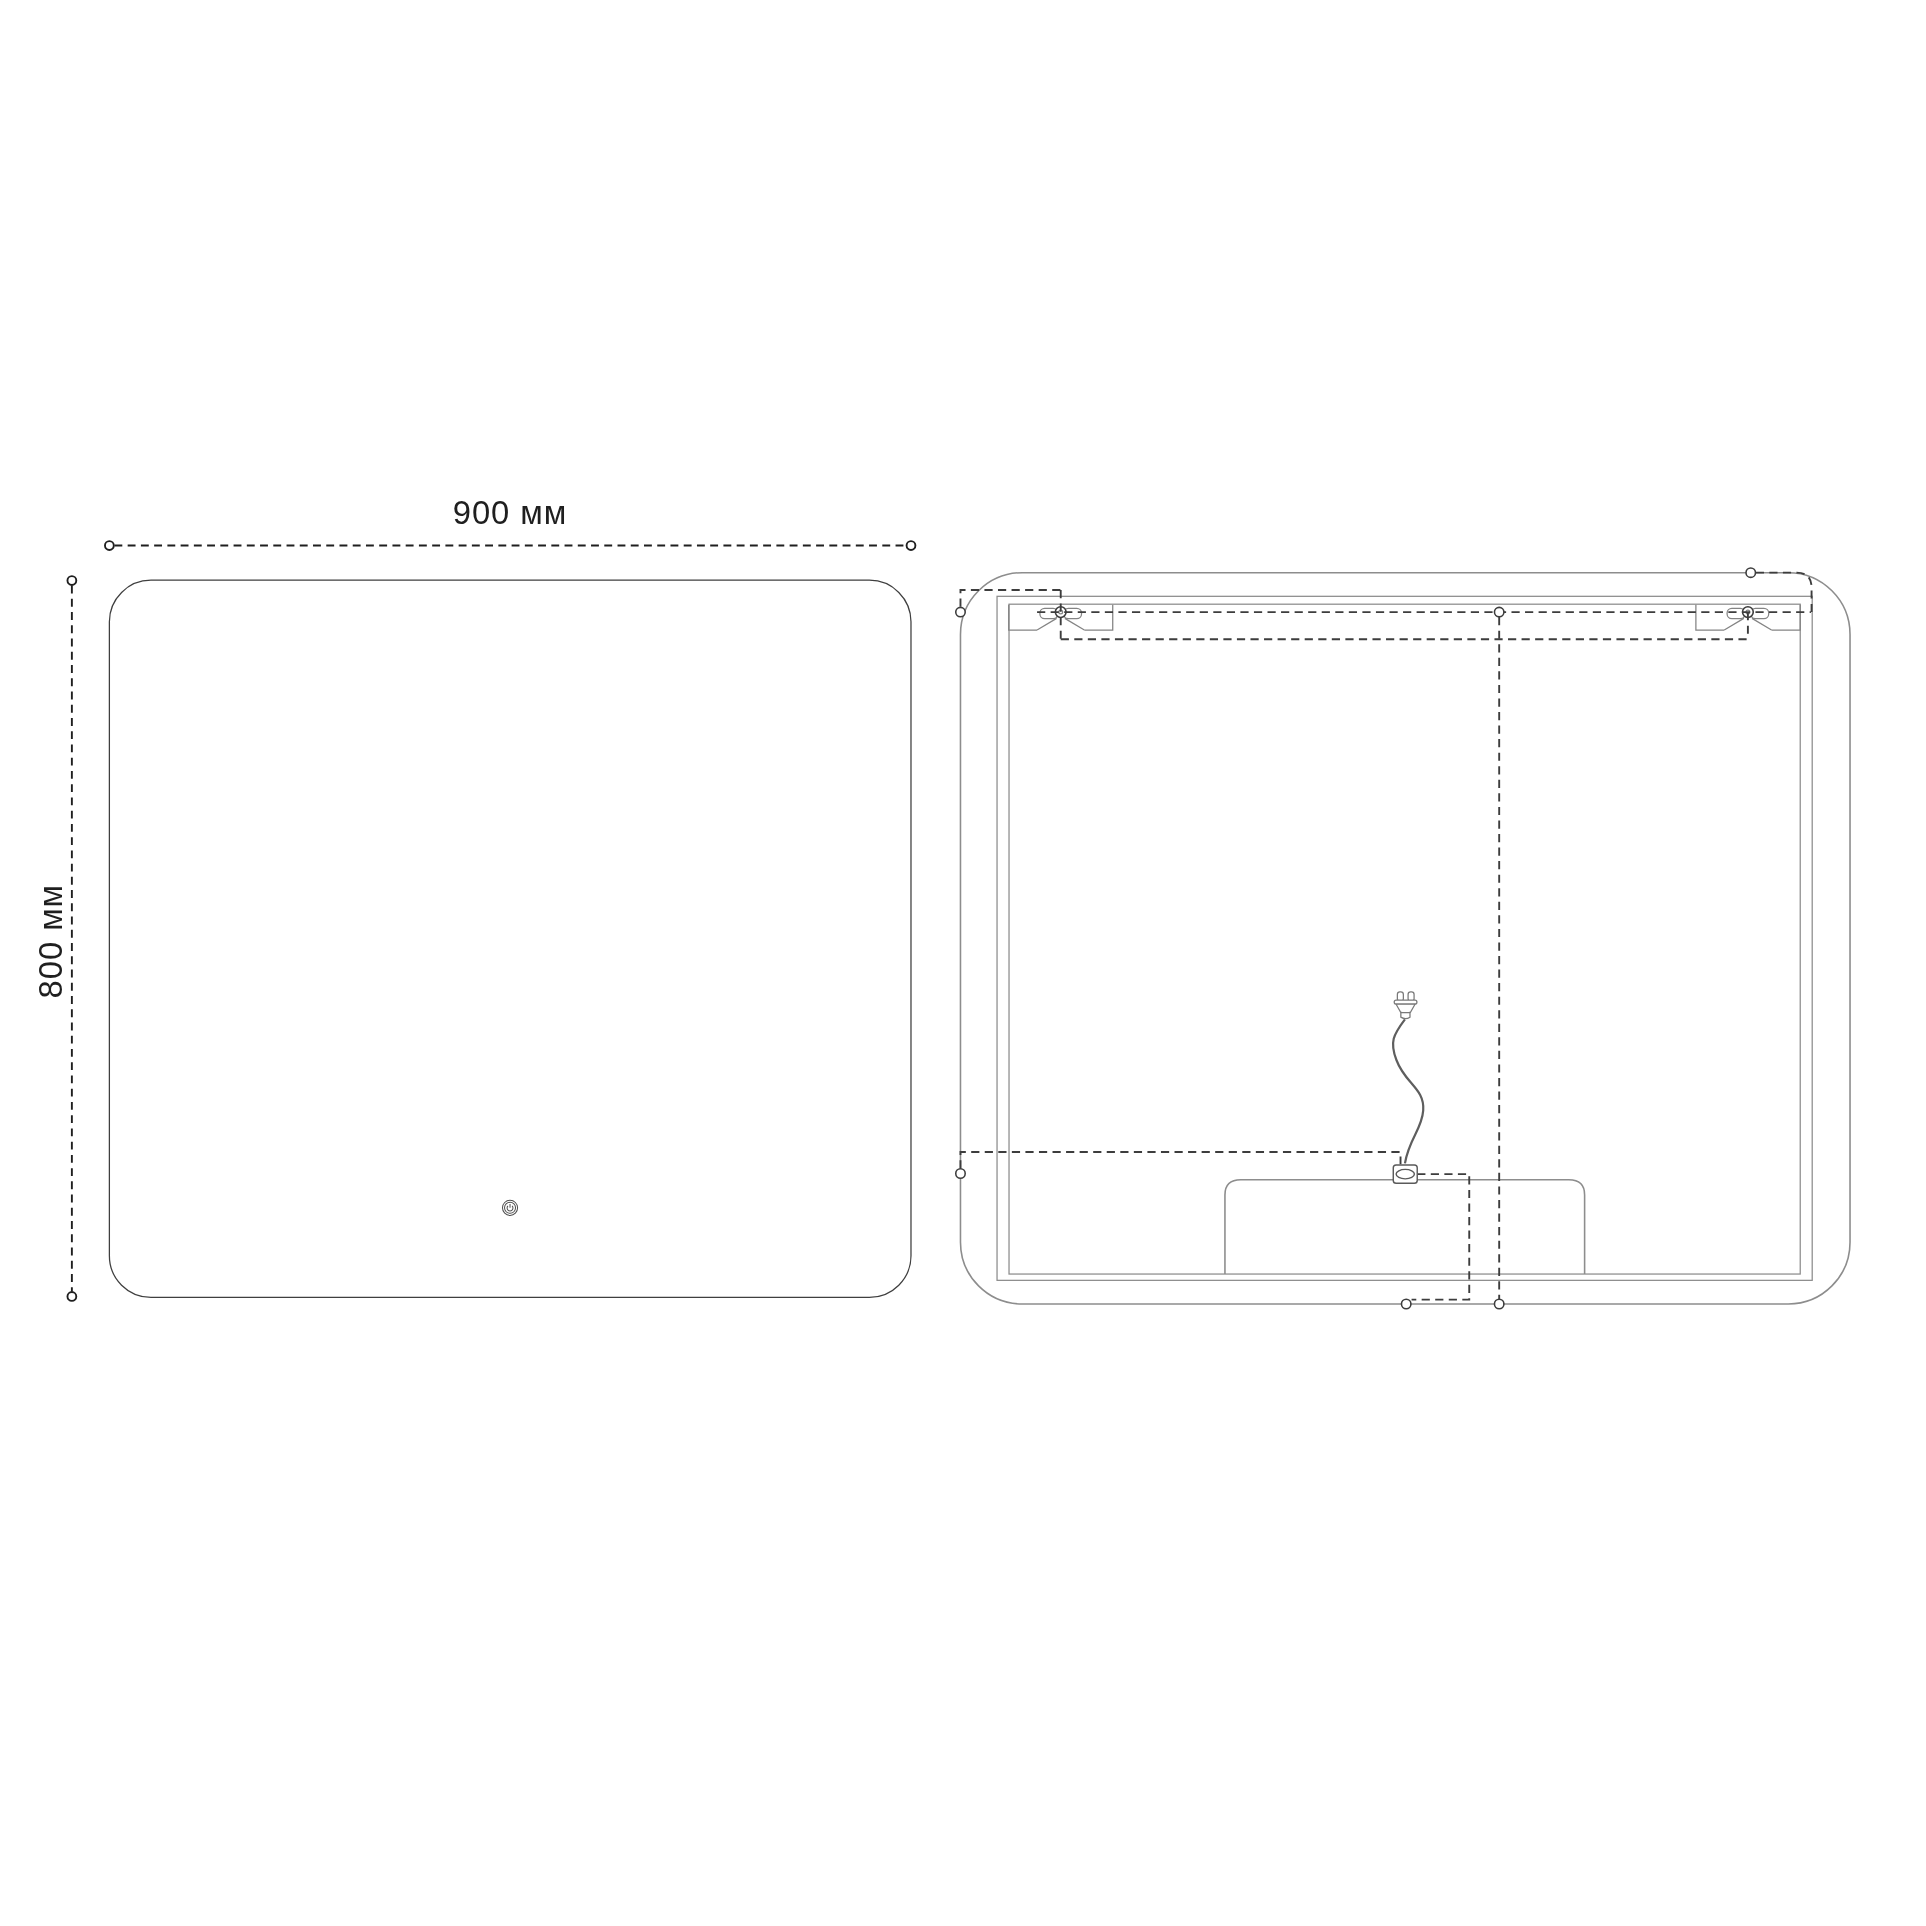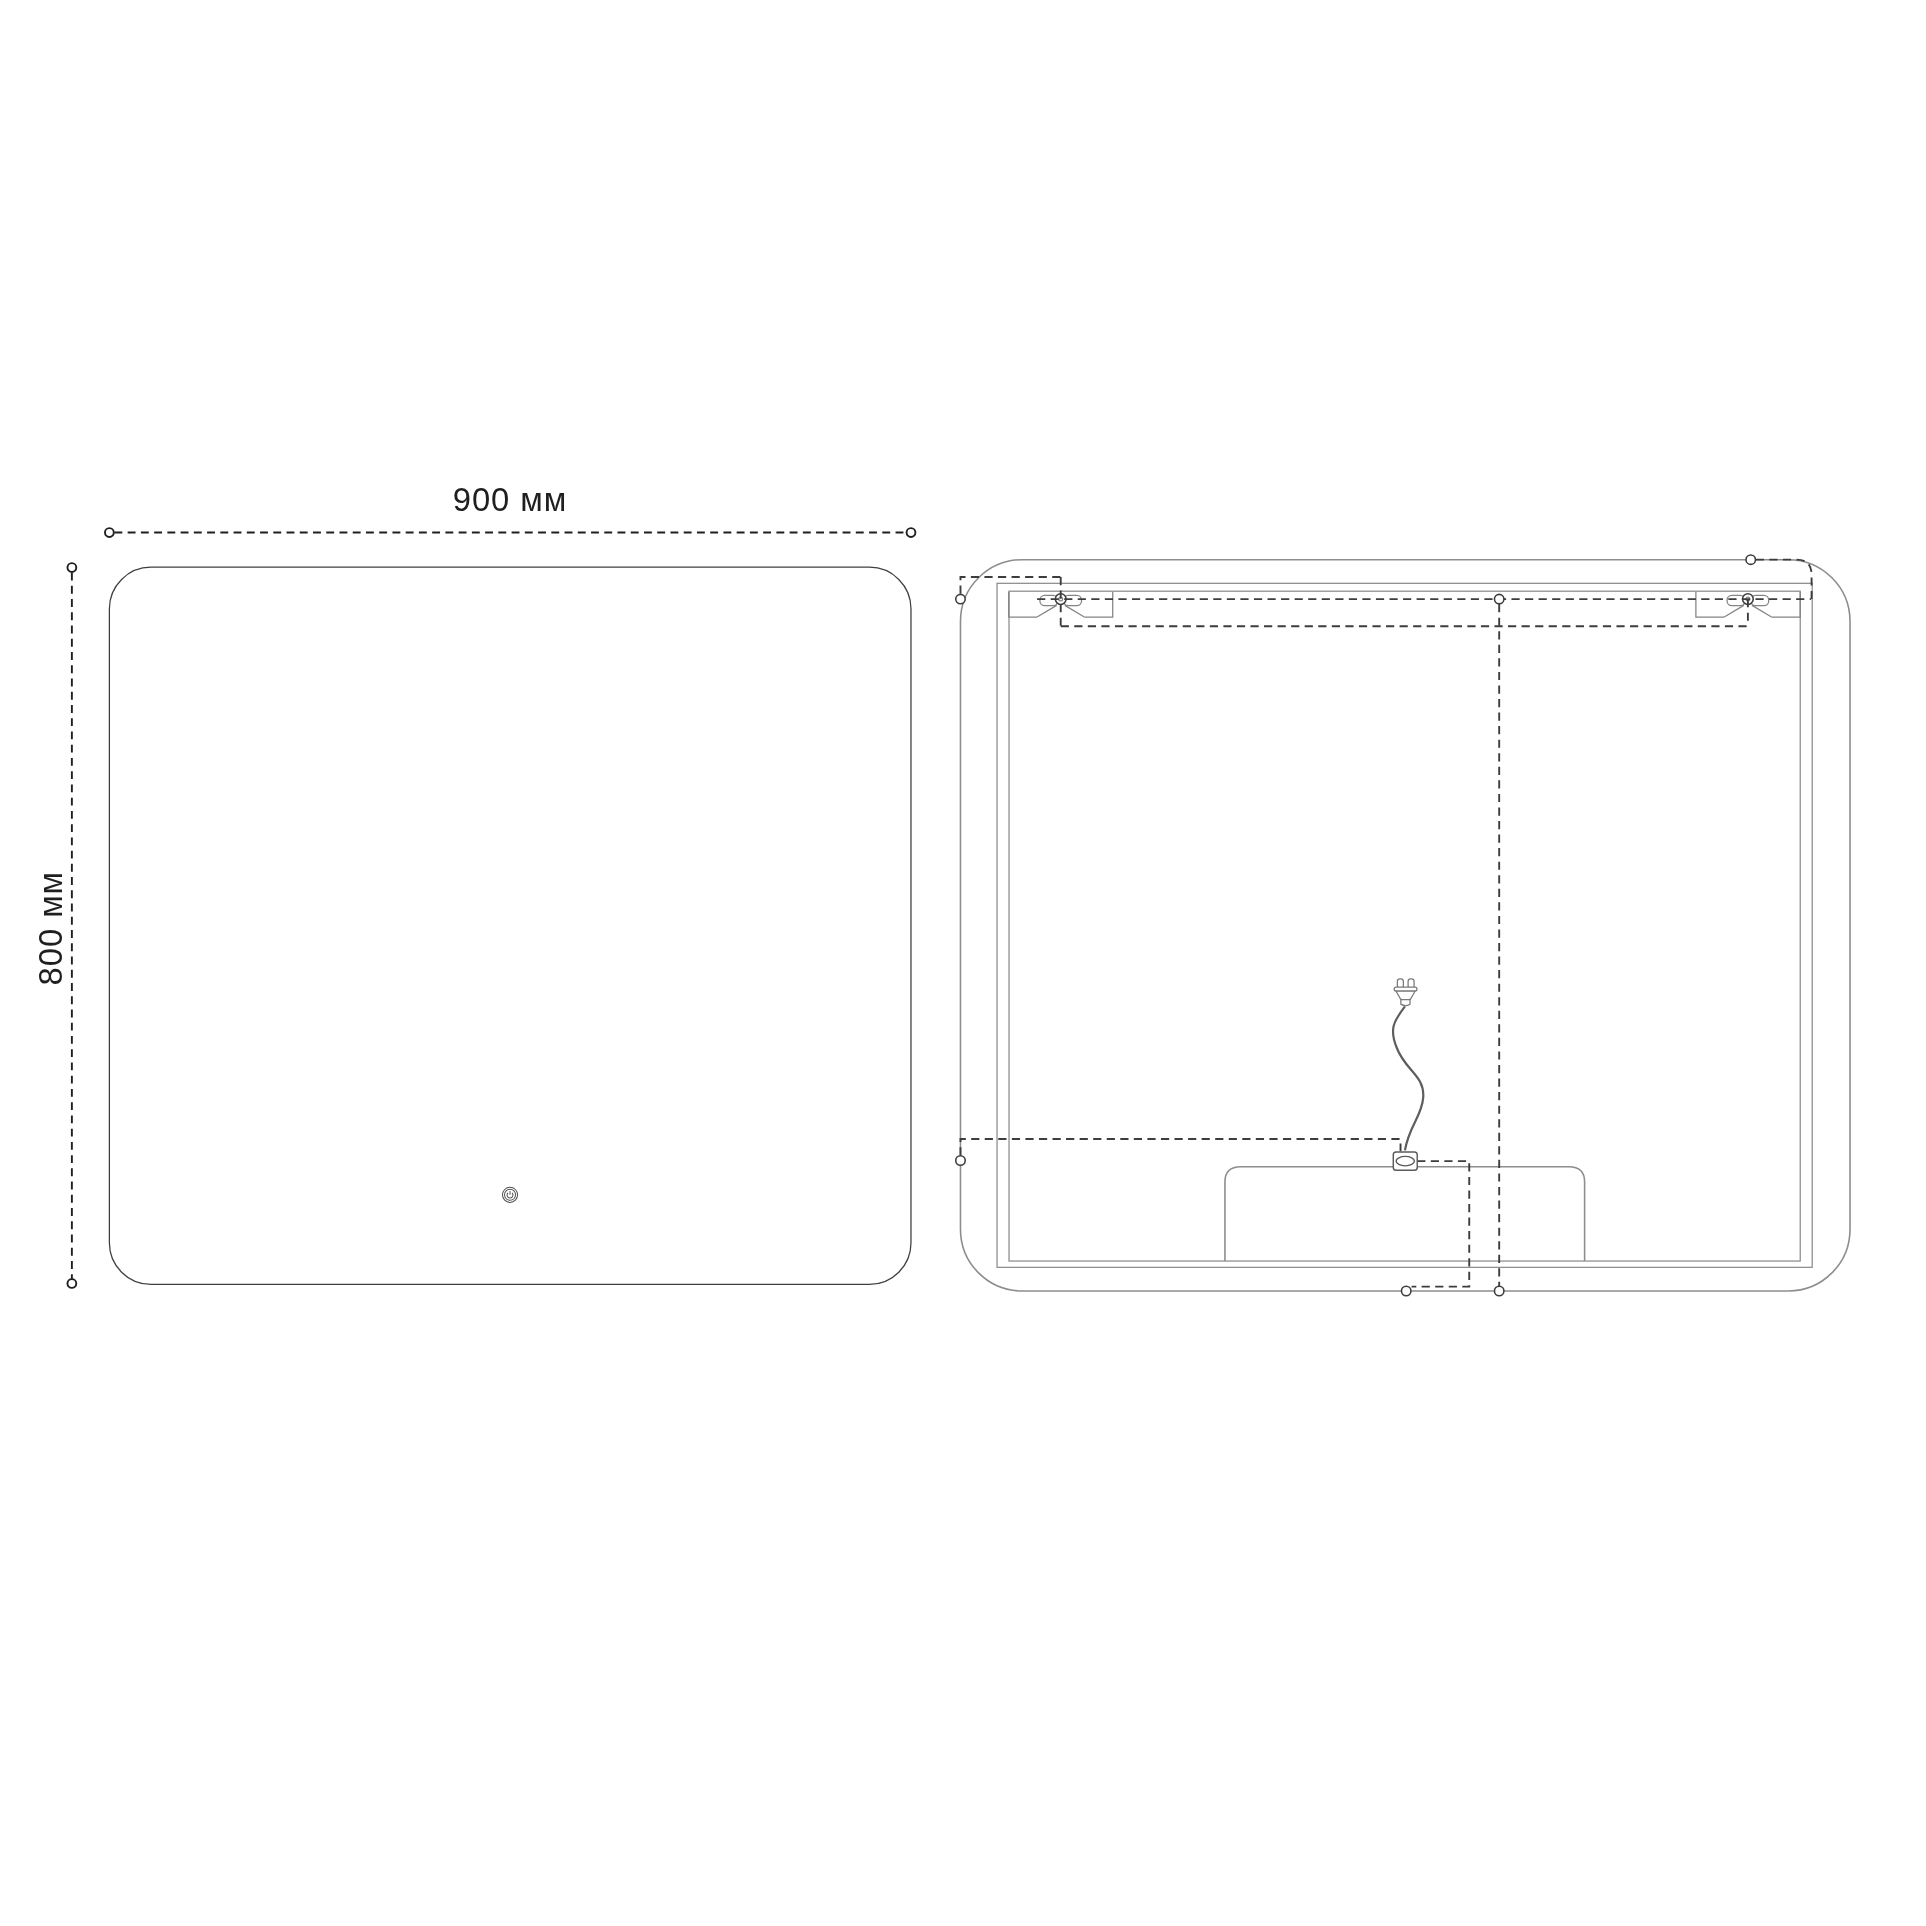--- a/index.html
+++ b/index.html
@@ -4,21 +4,21 @@
 <style>
   html, body {
     margin: 0;
     padding: 0;
     background: #ffffff;
     font-family: "Liberation Sans", sans-serif;
   }
   .sheet {
     width: 100%;
     max-width: 2354px;
-    margin: 3px auto;
+    margin: 16px auto;
     background: #0c4a6e;
   }
   .sheet svg {
     display: block;
     width: 100%;
     height: auto;
     background: #ffffff;
   }
   text.dim-label {
     fill: #1f1f1f;

